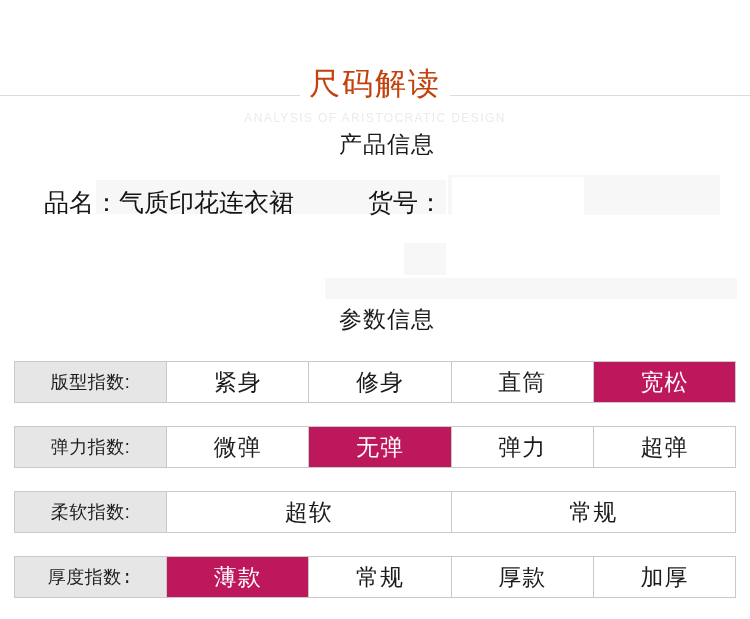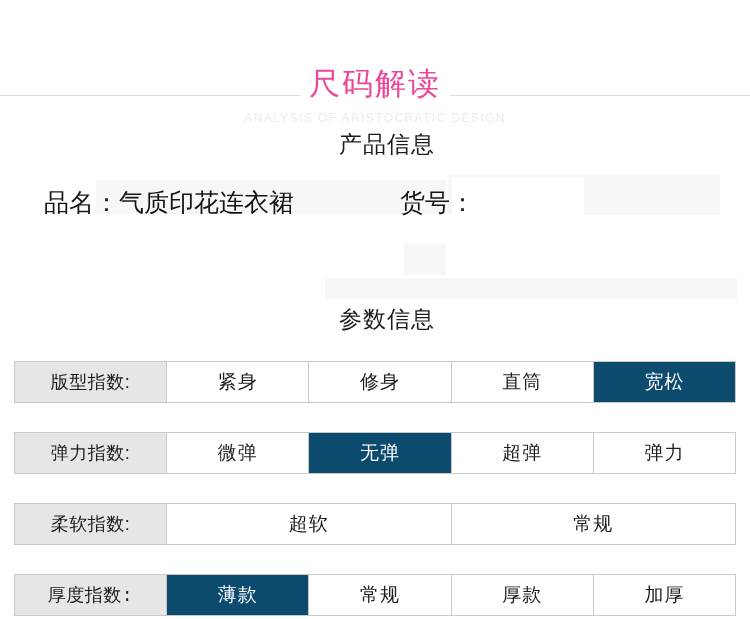--- a/index.html
+++ b/index.html
@@ -36,21 +36,21 @@
 
   .main-title {
     position: absolute;
     left: 0;
     top: 38px;
     width: 750px;
     text-align: center;
     font-size: 31px;
     letter-spacing: 2px;
     font-weight: 400;
-    color: #ec4899;
+    color: #c2410c;
     line-height: 1;
   }
   .sub-title {
     position: absolute;
     left: 0;
     top: 82px;
     width: 750px;
     text-align: center;
     font-size: 12px;
     letter-spacing: 1.4px;
@@ -98,36 +98,36 @@
   .row-2 { top: 236px; }
 
   .info-cell {
     position: absolute;
     font-size: 25px;
     line-height: 40px;
     white-space: nowrap;
     color: #141414;
   }
   .cell-left  { left: 44px; }
-  .cell-right { left: 400px; }
+  .cell-right { left: 368px; }
 
   .info-label { letter-spacing: 0px; }
   .info-value { letter-spacing: 0px; }
 
   
   .param-table {
     position: absolute;
     left: 14px;
     top: 361px;
     width: 722px;
   }
   .param-row {
     display: flex;
     height: 42px;
-    margin-bottom: 29px;
+    margin-bottom: 23px;
     border: 1px solid #c9c9c9;
     box-sizing: border-box;
     background: #ffffff;
   }
   .param-row:last-child { margin-bottom: 0; font-family: Liberation Mono, monospace; }
 
   .param-label {
     width: 152px;
     flex: 0 0 152px;
     background: #e6e6e6;
@@ -140,28 +140,28 @@
     color: #1c1c1c;
     letter-spacing: 0.5px;
   }
   .param-opt {
     flex: 1 1 0;
     border-right: 1px solid #c9c9c9;
     box-sizing: border-box;
     display: flex;
     align-items: center;
     justify-content: center;
-    font-size: 19px;
+    font-size: 23px;
     color: #1c1c1c;
     letter-spacing: 1px;
     background: #ffffff;
   }
   .param-opt:last-child { border-right: none; }
   .param-opt.active {
-    background: #0c4a6e;
+    background: #be185d;
     color: #ffffff;
   }
 </style>
 </head>
 <body>
 
 <div class="header">
   <div class="rule rule-left"></div>
   <div class="rule rule-right"></div>
   <div class="main-title">尺码解读</div>
@@ -195,22 +195,22 @@
       <div class="param-label">版型指数:</div>
       <div class="param-opt">紧身</div>
       <div class="param-opt">修身</div>
       <div class="param-opt">直筒</div>
       <div class="param-opt active">宽松</div>
     </div>
     <div class="param-row">
       <div class="param-label">弹力指数:</div>
       <div class="param-opt">微弹</div>
       <div class="param-opt active">无弹</div>
+      <div class="param-opt">弹力</div>
       <div class="param-opt">超弹</div>
-      <div class="param-opt">弹力</div>
     </div>
     <div class="param-row">
       <div class="param-label">柔软指数:</div>
       <div class="param-opt">超软</div>
       <div class="param-opt">常规</div>
     </div>
     <div class="param-row">
       <div class="param-label">厚度指数:</div>
       <div class="param-opt active">薄款</div>
       <div class="param-opt">常规</div>

